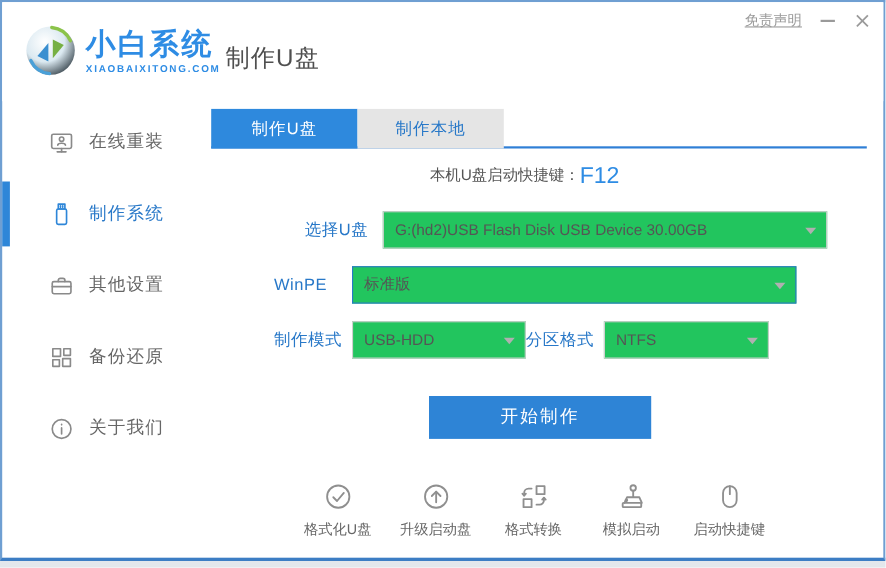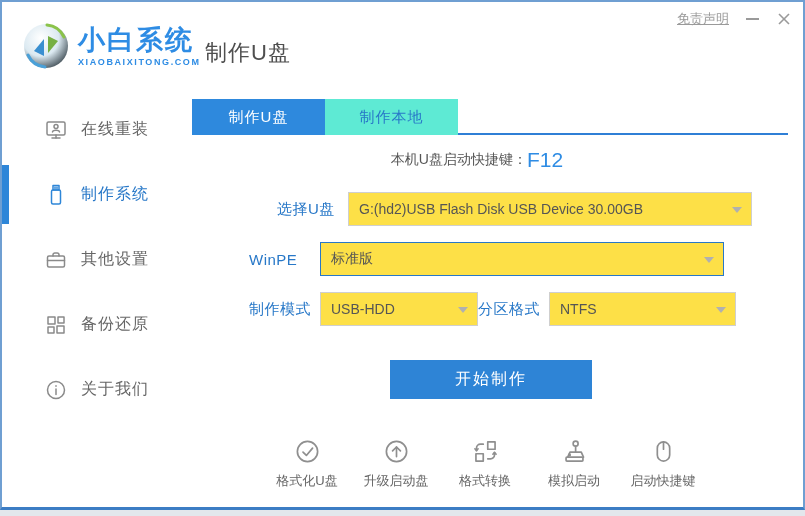--- a/index.html
+++ b/index.html
@@ -35,40 +35,40 @@
   .side-item.active .s-icon { color:#2e86d8; }
   .active-bar { display:none; position:absolute; left:-2px; top:3px; width:7px; height:59px; background:#2e86d8; }
   .side-item.active .active-bar { display:block; }
 
   
   .main { position:absolute; left:185px; top:90px; right:2px; bottom:13px; background:#fff; }
 
   .tabstrip { position:absolute; left:5px; right:13px; top:7px; height:36px; border-bottom:2px solid #2f7fd6; display:flex; }
   .tab { width:133px; height:36px; display:flex; align-items:center; justify-content:center; font-size:15px; cursor:pointer; letter-spacing:1px; }
   .tab.active { background:#2e89dd; color:#fff; }
-  .tab.inactive { background:#5eead4; color:#2878c8; }
+  .tab.inactive { background:#e5e5e5; color:#2878c8; }
 
   .hotkey-row { position:absolute; left:0; right:34px; top:56px; text-align:center; }
   .hotkey-label { color:#555; font-size:14px; vertical-align:middle; }
   .hotkey-value { color:#2e8ce4; font-size:21px; vertical-align:middle; }
 
   .form-row { position:absolute; height:34px; display:flex; align-items:center; }
   .row-usb   { top:100px; left:62px;margin-left:28px; }
   .row-winpe { top:150px; left:62px; }
   .row-mode  { top:200px; left:62px; }
   .f-label { color:#2878c8; font-size:15px; letter-spacing:0.5px; }
   .lbl-usb, .lbl-winpe, .lbl-mode { width:71px; }
   .select {
-    position:relative; height:34px; border:1px solid #cfcfcf; background:#fde047;
+    position:relative; height:34px; border:1px solid #cfcfcf; background:#22c55e;
     display:flex; align-items:center; padding:0 26px 0 10px; cursor:pointer;
   }
   .sel-usb, .sel-winpe { width:404px; }
   .sel-winpe { border:1px solid #2878c8; }
   .sel-mode { width:158px; }
-  .sel-ntfs { width:187px; }
+  .sel-ntfs { width:150px; }
   .sel-value { color:#555; font-size:14px; white-space:nowrap; overflow:hidden; }
   .chevron { position:absolute; right:9px; top:14px; width:0; height:0;
     border-left:5px solid transparent; border-right:5px solid transparent; border-top:6px solid #b0b0b0; }
   .lbl-part { width:71px; }
 
   .start-button { position:absolute; top:268px; left:203px; width:202px; height:39px; background:#2e84d6; color:#fff;
     font-size:16px; letter-spacing:2px; display:flex; align-items:center; justify-content:center; cursor:pointer; border:none; }
 
   .utilities { position:absolute; left:0; right:18px; top:346px; display:flex; justify-content:center; gap:19px; }
   .util-item { min-width:70px; display:flex; flex-direction:column; align-items:center; cursor:pointer; }

